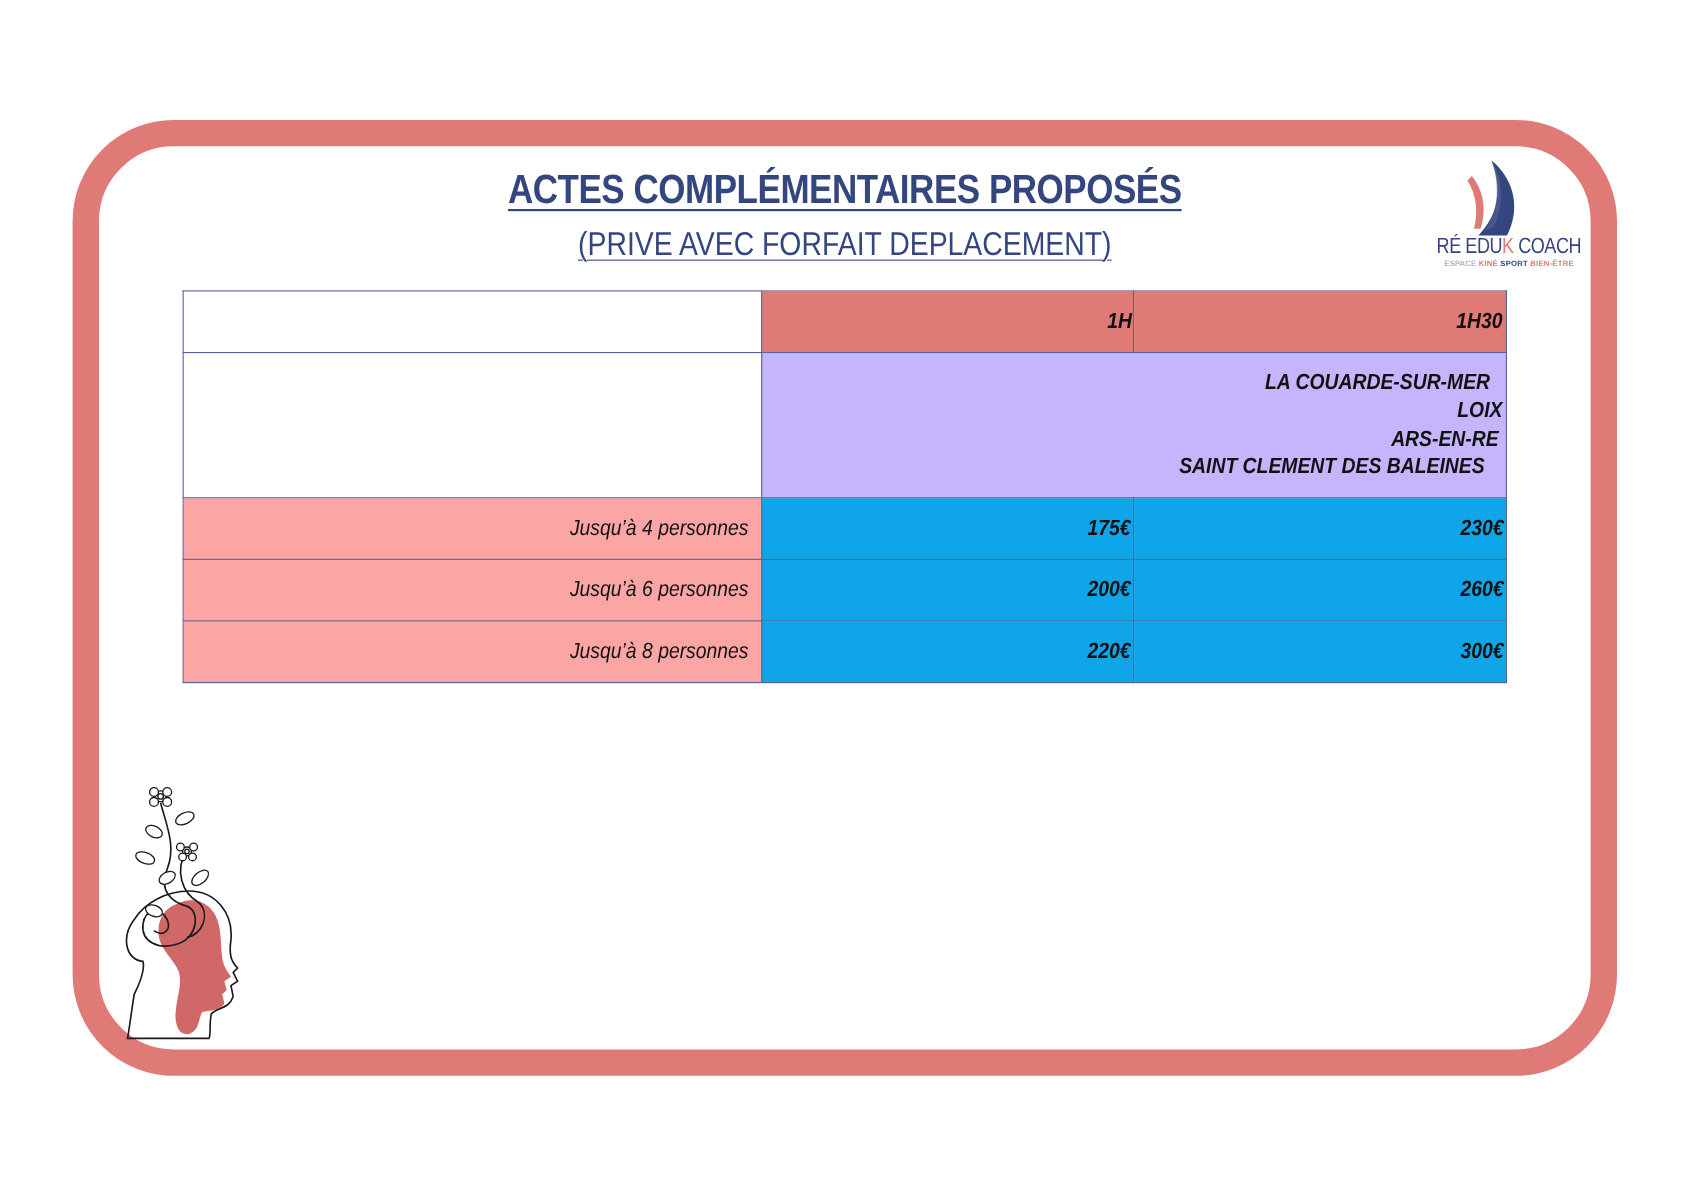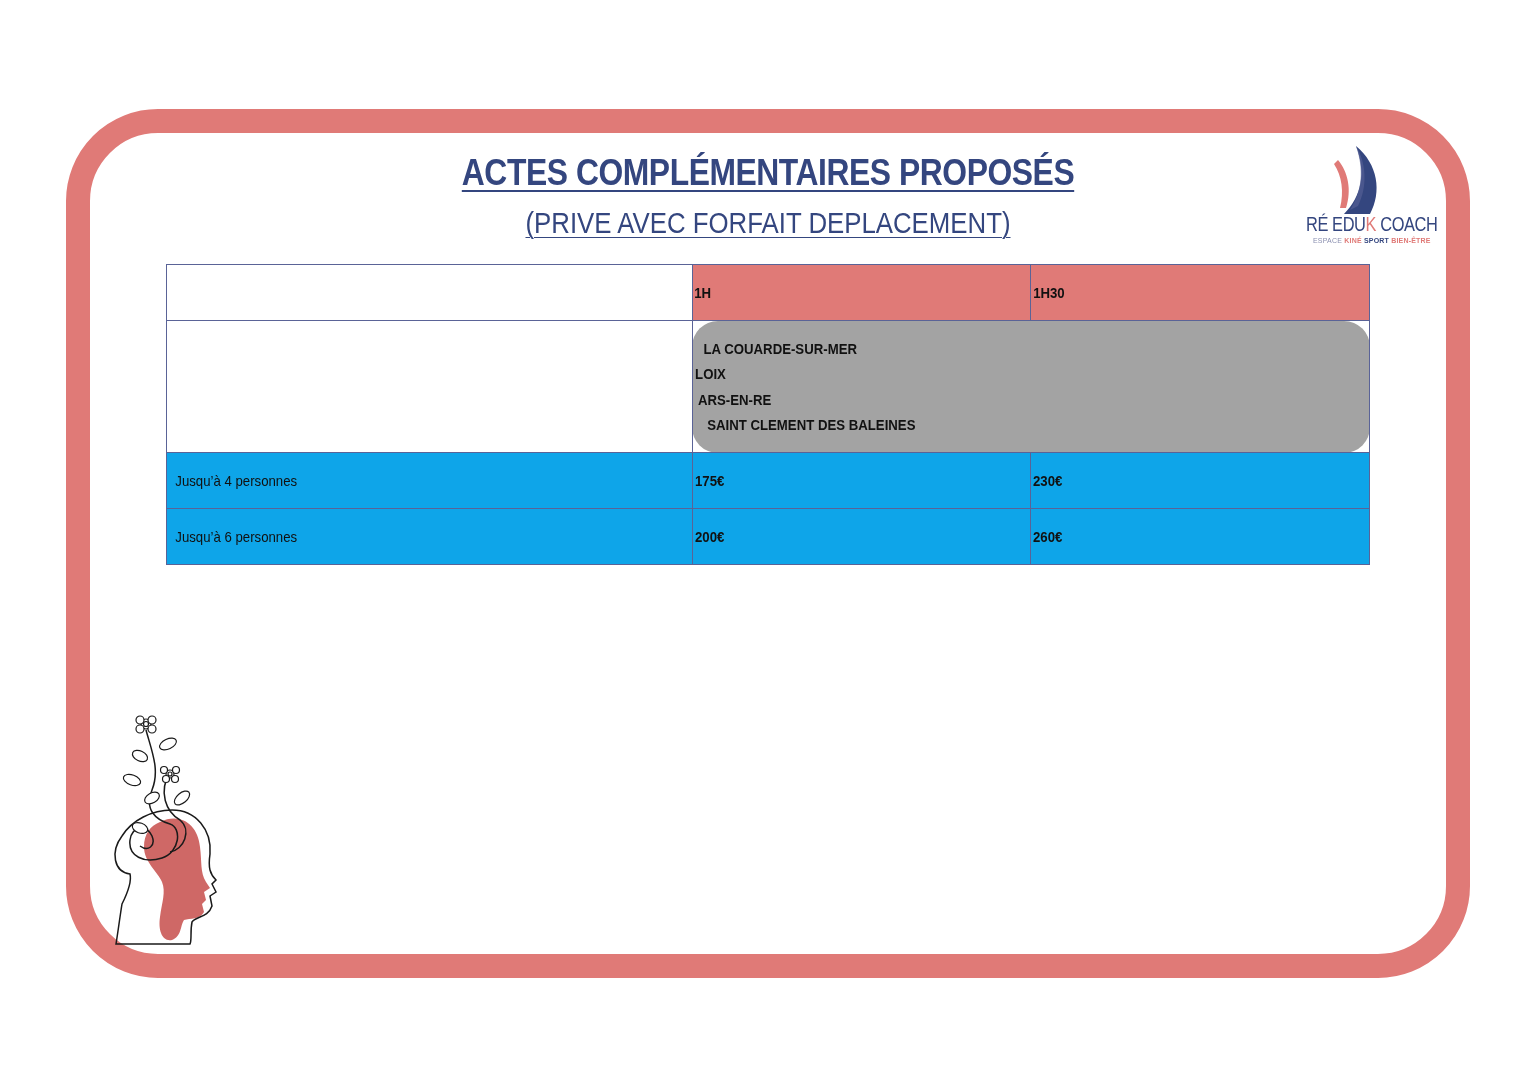--- a/index.html
+++ b/index.html
@@ -28,30 +28,30 @@
   .logo-text .k { color:#e07a77; }
   .logo-sub { position:absolute; left:1313px; top:237px; font-size:7px; color:#8a8fb0; white-space:nowrap; letter-spacing:0.2px; }
   .logo-sub .r { color:#e07a77; font-weight:bold; }
   .logo-sub .b { color:#34467f; font-weight:bold; }
 
   table.prices {
     position:absolute; left:166px; top:264px; border-collapse:collapse;
     width:1204px; table-layout:fixed;
   }
   table.prices td {
-    border:1.5px solid #5a6397; text-align:left; vertical-align:middle;
-    font-size:15px; color:#111; padding:0;
+    border:1.5px solid #5a6397; text-align:right; vertical-align:middle;
+    font-size:20px; color:#111; padding:0;font-style:italic;
   }
   .c1 { width:525px; }
   .c2 { width:338px; }
   .c3 { width:338px; }
   .hdr { background:#e07a77; font-weight:bold; height:55px; }
-  .towns { background:#a3a3a3; font-weight:bold; height:131px; line-height:25.5px;border-radius:26px; }
+  .towns { background:#c4b5fd; font-weight:bold; height:131px; line-height:25.5px; }
   .blank { background:#fff; }
-  .rowlabel { background:#0ea5e9; height:55px; }
+  .rowlabel { background:#fca5a5; height:55px; }
   .price { background:#0ea5e9; font-weight:bold; }
   .narrow { display:inline-block; transform:scaleX(0.88); }
 
   .head-illus { position:absolute; left:100px; top:712px; width:125px; height:240px; }
 </style>
 </head>
 <body>
 
 <div class="frame"></div>
 
@@ -90,20 +90,25 @@
   <tr>
     <td class="rowlabel"><span class="narrow">Jusqu’à 4 personnes</span></td>
     <td class="price"><span class="narrow">175€</span></td>
     <td class="price"><span class="narrow">230€</span></td>
   </tr>
   <tr>
     <td class="rowlabel"><span class="narrow">Jusqu’à 6 personnes</span></td>
     <td class="price"><span class="narrow">200€</span></td>
     <td class="price"><span class="narrow">260€</span></td>
   </tr>
+  <tr>
+    <td class="rowlabel"><span class="narrow">Jusqu’à 8 personnes</span></td>
+    <td class="price"><span class="narrow">220€</span></td>
+    <td class="price"><span class="narrow">300€</span></td>
+  </tr>
 </tbody>
   </table>
 
 <svg class="head-illus" viewBox="0 0 125 240">
 
   <path d="M60 110 C80 100 98 112 100 135 C102 150 100 160 106 170 L110 176 L104 180 L106 188 L102 192 L104 200 C100 208 90 206 84 208 C80 214 82 224 72 228 C62 230 58 218 60 205 C62 190 66 180 62 170 C58 160 44 150 44 135 C44 122 50 114 60 110 Z" fill="#cf6866"></path>
 
   <path d="M22 192 C28 180 32 170 30 162 C14 160 10 140 22 124 C32 108 52 98 72 98 C96 98 112 118 110 142 C108 156 110 162 116 168 L112 172 L116 180 L110 184 L112 194 C108 206 96 204 92 210 C90 220 92 228 90 232 L16 232 C18 220 20 204 22 192 Z" fill="none" stroke="#1a1a1a" stroke-width="1.5"></path>
 
   <path d="M46 18 C52 40 60 58 52 78 C44 98 56 108 70 112 C82 116 80 140 62 146 C44 152 28 144 30 128 C32 114 46 112 52 124 C56 134 48 140 40 134" fill="none" stroke="#1a1a1a" stroke-width="1.5"></path>

